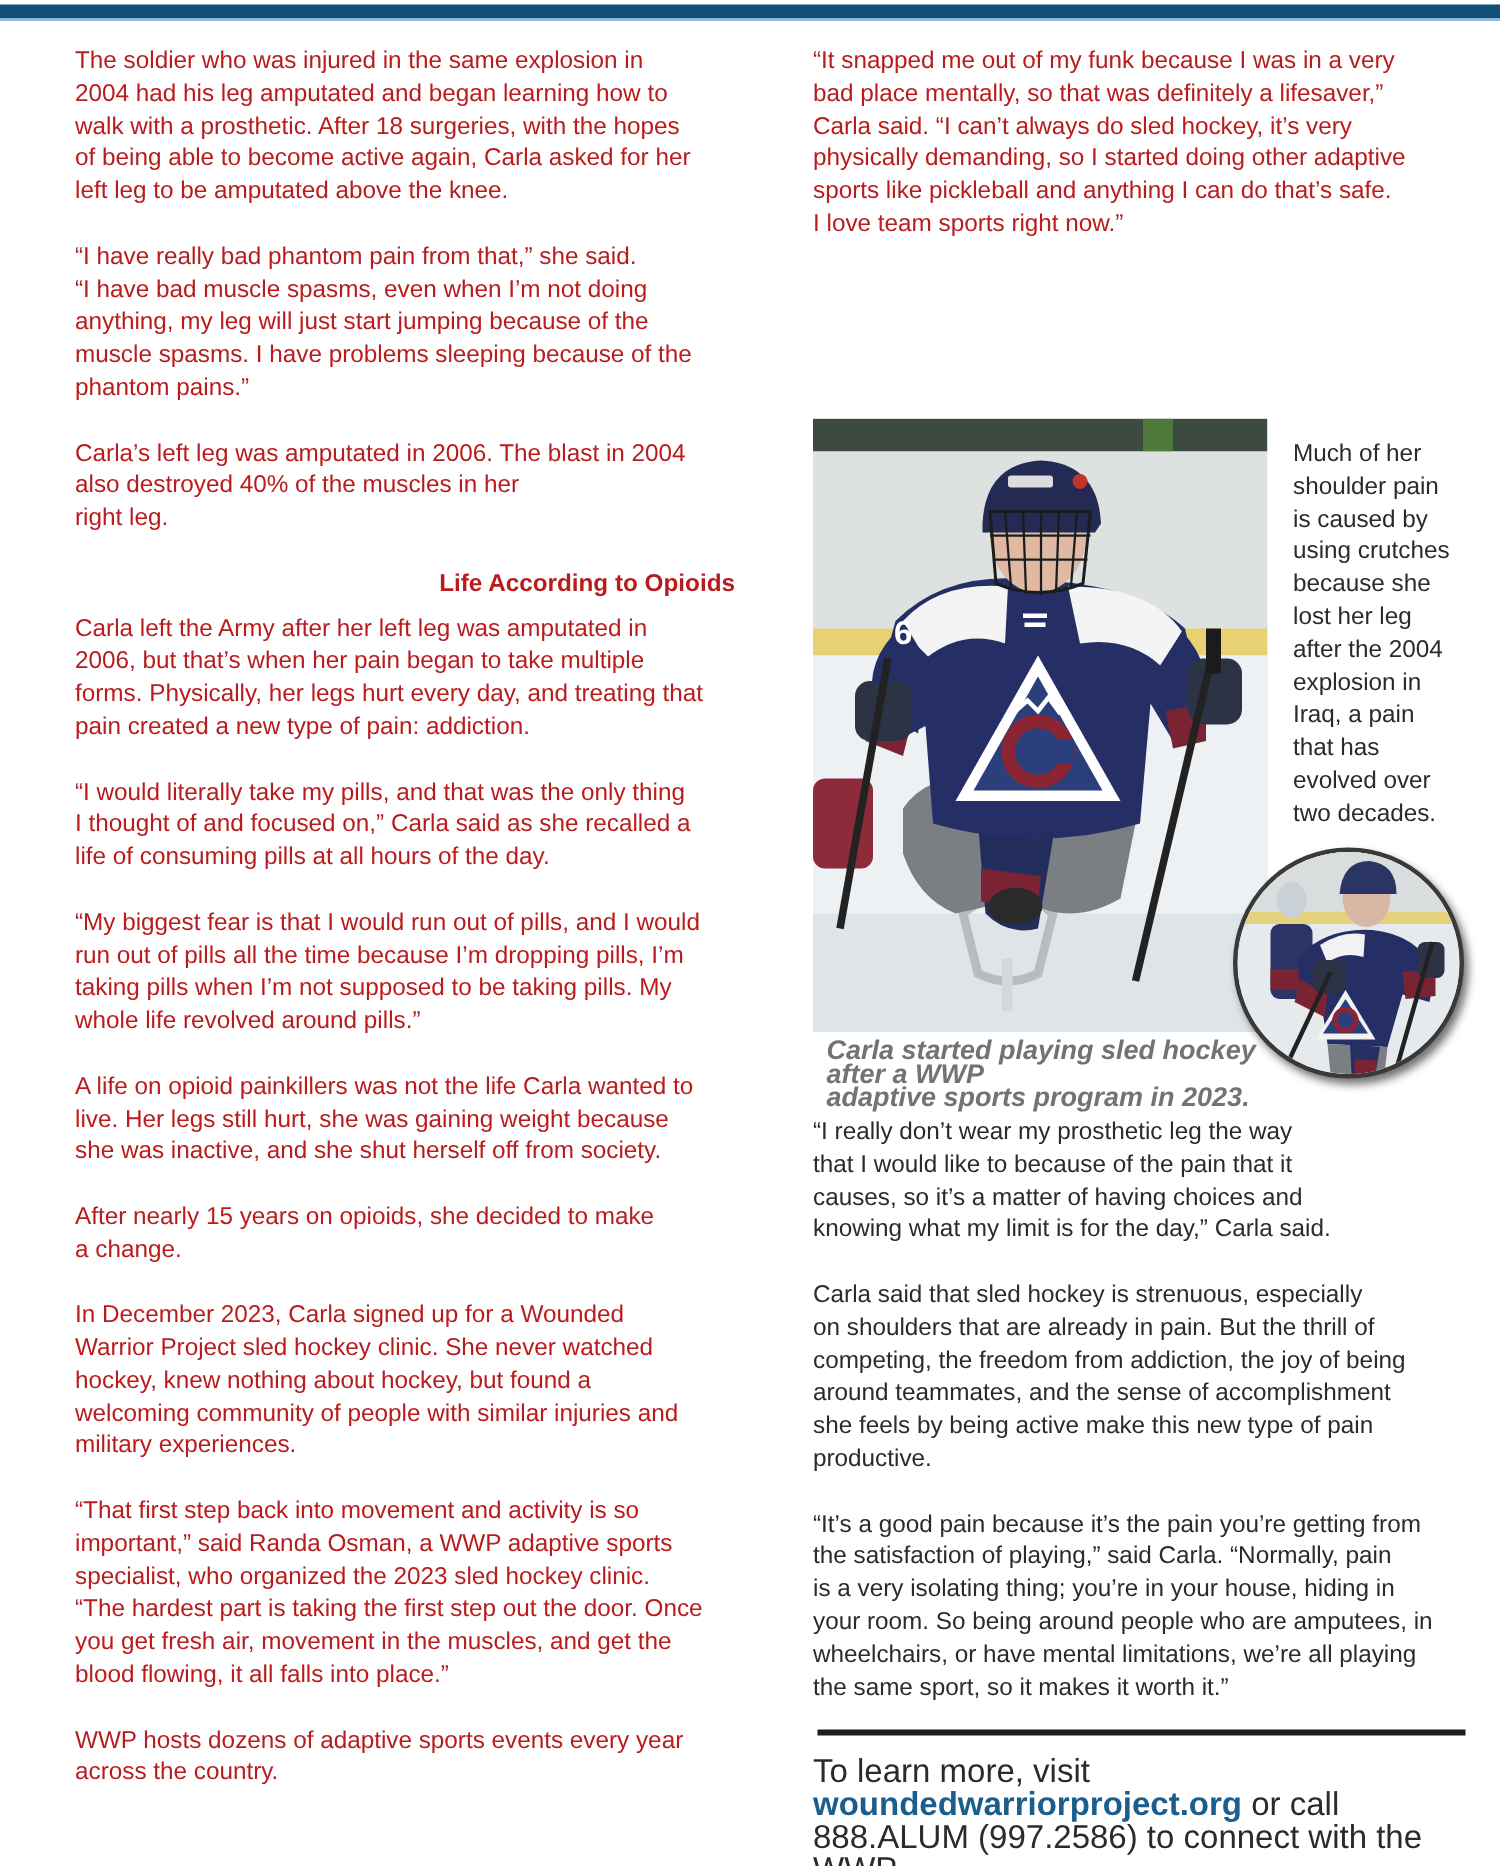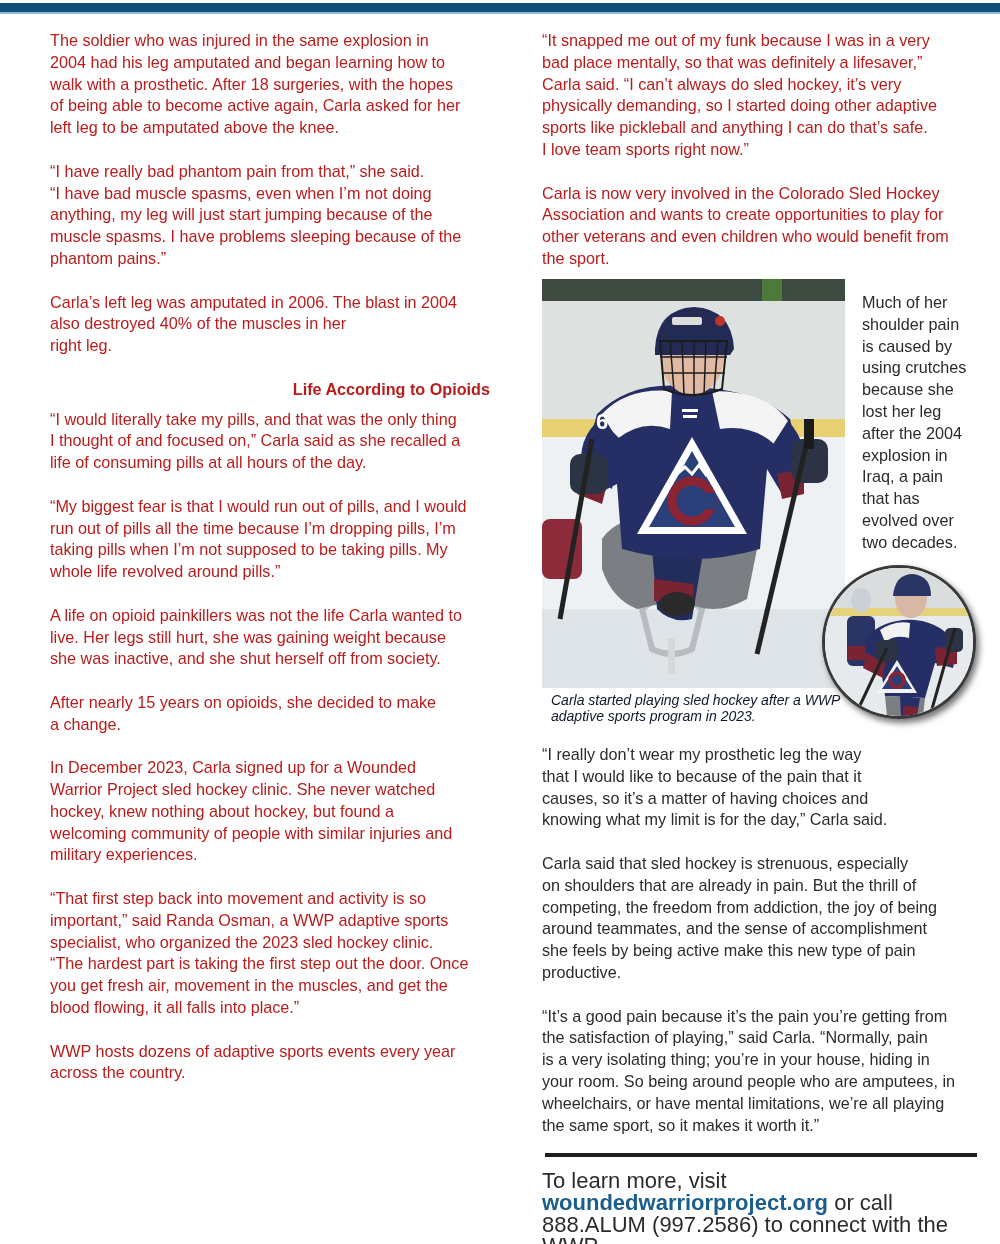--- a/index.html
+++ b/index.html
@@ -14,21 +14,21 @@
 
   .para { margin-bottom: 21.8px; white-space: pre-line; }
   .para-tight { margin-bottom: 0; }
   .heading { font-weight: bold; margin-bottom: 8px; font-size: 16.2px; text-align: right; }
 
   .photo-block { position: absolute; left: 542px; top: 279px; width: 440px; height: 450px; }
   .main-photo { position: absolute; left: 0; top: 0; width: 303px; height: 409px; overflow: hidden; background: #e9eef1; }
   .main-photo svg, .inset-photo svg { display: block; }
   .sidebar-text { position: absolute; left: 320px; top: 13px; width: 120px; font-size: 16.2px; line-height: 21.8px; white-space: pre-line; color: #2b2b2b; }
   .inset-photo { position: absolute; left: 280px; top: 286px; width: 154px; height: 154px; border-radius: 50%; overflow: hidden; border: 3px solid #3a3a3a; box-shadow: 3px 4px 6px rgba(0,0,0,0.55); background: #e4e9ec; }
-  .caption { position: absolute; left: 9px; top: 414px; width: 290px; font-size: 14px; line-height: 15.6px; font-style: italic; color: #0f172a; white-space: pre-line; }
+  .caption { position: absolute; left: 9px; top: 414px; width: 290px; font-size: 18px; line-height: 15.6px; font-style: italic; color: #737373; white-space: pre-line; font-weight: bold; }
 
   .col-right-lower { position: absolute; left: 542px; top: 744px; width: 440px; font-size: 16.2px; line-height: 21.8px; color: #2b2b2b; }
 
   .divider { position: absolute; left: 545px; top: 1153px; width: 432px; height: 4px; background: #1e1e1e; }
 
   .footer-note { position: absolute; left: 542px; top: 1170px; width: 440px; font-size: 22px; line-height: 21.8px; color: #2b2b2b; }
   .link { color: #1b5e8c; font-weight: bold; text-decoration: none; }
 </style>
 </head>
 <body>
@@ -43,20 +43,24 @@
 left leg to be amputated above the knee.</p>
   <p class="para">“I have really bad phantom pain from that,” she said.
 “I have bad muscle spasms, even when I’m not doing
 anything, my leg will just start jumping because of the
 muscle spasms. I have problems sleeping because of the
 phantom pains.”</p>
   <p class="para">Carla’s left leg was amputated in 2006. The blast in 2004
 also destroyed 40% of the muscles in her
 right leg.</p>
   <h3 class="heading">Life According to Opioids</h3>
+  <p class="para">Carla left the Army after her left leg was amputated in
+2006, but that’s when her pain began to take multiple
+forms. Physically, her legs hurt every day, and treating that
+pain created a new type of pain: addiction.</p>
   <p class="para">“I would literally take my pills, and that was the only thing
 I thought of and focused on,” Carla said as she recalled a
 life of consuming pills at all hours of the day.</p>
   <p class="para">“My biggest fear is that I would run out of pills, and I would
 run out of pills all the time because I’m dropping pills, I’m
 taking pills when I’m not supposed to be taking pills. My
 whole life revolved around pills.”</p>
   <p class="para">A life on opioid painkillers was not the life Carla wanted to
 live. Her legs still hurt, she was gaining weight because
 she was inactive, and she shut herself off from society.</p>
@@ -77,24 +81,20 @@
 across the country.</p>
 </div>
 
 <div class="col col-right">
   <p class="para">“It snapped me out of my funk because I was in a very
 bad place mentally, so that was definitely a lifesaver,”
 Carla said. “I can’t always do sled hockey, it’s very
 physically demanding, so I started doing other adaptive
 sports like pickleball and anything I can do that’s safe.
 I love team sports right now.”</p>
-  <p class="para para-tight">Carla is now very involved in the Colorado Sled Hockey
-Association and wants to create opportunities to play for
-other veterans and even children who would benefit from
-the sport.</p>
 </div>
 
 <div class="photo-block">
   <div class="main-photo" title="Carla in a sled hockey jersey on the ice holding two sticks">
     <svg width="303" height="409" viewBox="0 0 303 409" xmlns="http://www.w3.org/2000/svg">
 
       <rect x="0" y="0" width="303" height="409" fill="#e8ecee"></rect>
       <rect x="0" y="0" width="303" height="22" fill="#3c4a3f"></rect>
       <rect x="220" y="0" width="20" height="22" fill="#4d7a3b"></rect>
       <rect x="0" y="22" width="303" height="118" fill="#dde1df"></rect>

